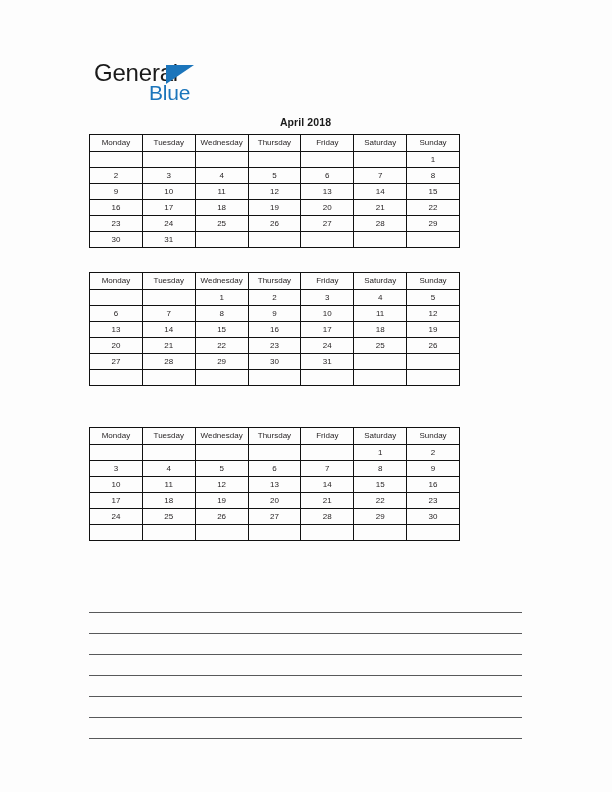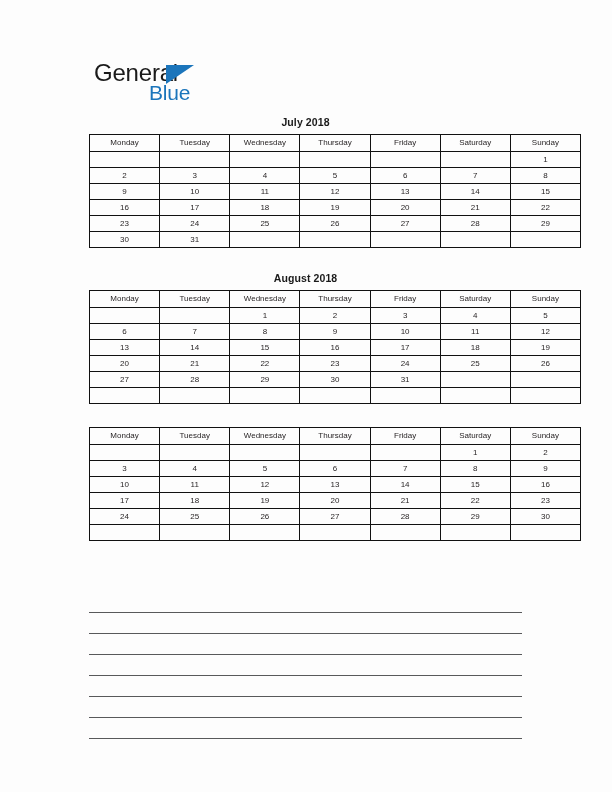--- a/index.html
+++ b/index.html
@@ -79,21 +79,21 @@
     font-size: 10.5px;
     font-weight: bold;
     color: #1a1a1a;
     margin: 0 0 6px 0;
     letter-spacing: 0.1px;
     line-height: 12px;
   }
 
   table.cal {
     border-collapse: collapse;
-    width: 492px;
+    width: 371px;
     table-layout: fixed;
   }
   table.cal th,
   table.cal td {
     border: 1px solid #111111;
     height: 15px;
     text-align: center;
     vertical-align: middle;
     font-size: 8px;
     font-weight: normal;
@@ -129,21 +129,21 @@
 
 <div class="page">
 
   <div class="logo">
     <span class="logo-row1">General</span>
     <span class="logo-triangle"></span>
     <span class="logo-row2">Blue</span>
   </div>
 
   <div class="month-block" id="month-0">
-    <div class="month-title">July 2018</div>
+    <div class="month-title">April 2018</div>
     <table class="cal">
       <thead>
           <tr>
             <th>Monday</th>
             <th>Tuesday</th>
             <th>Wednesday</th>
             <th>Thursday</th>
             <th>Friday</th>
             <th>Saturday</th>
             <th>Sunday</th>
@@ -202,21 +202,20 @@
             <td class="empty"></td>
             <td class="empty"></td>
             <td class="empty"></td>
             <td class="empty"></td>
           </tr>
         </tbody>
     </table>
   </div>
 
   <div class="month-block" id="month-1">
-    <div class="month-title">August 2018</div>
     <table class="cal">
       <thead>
           <tr>
             <th>Monday</th>
             <th>Tuesday</th>
             <th>Wednesday</th>
             <th>Thursday</th>
             <th>Friday</th>
             <th>Saturday</th>
             <th>Sunday</th>

